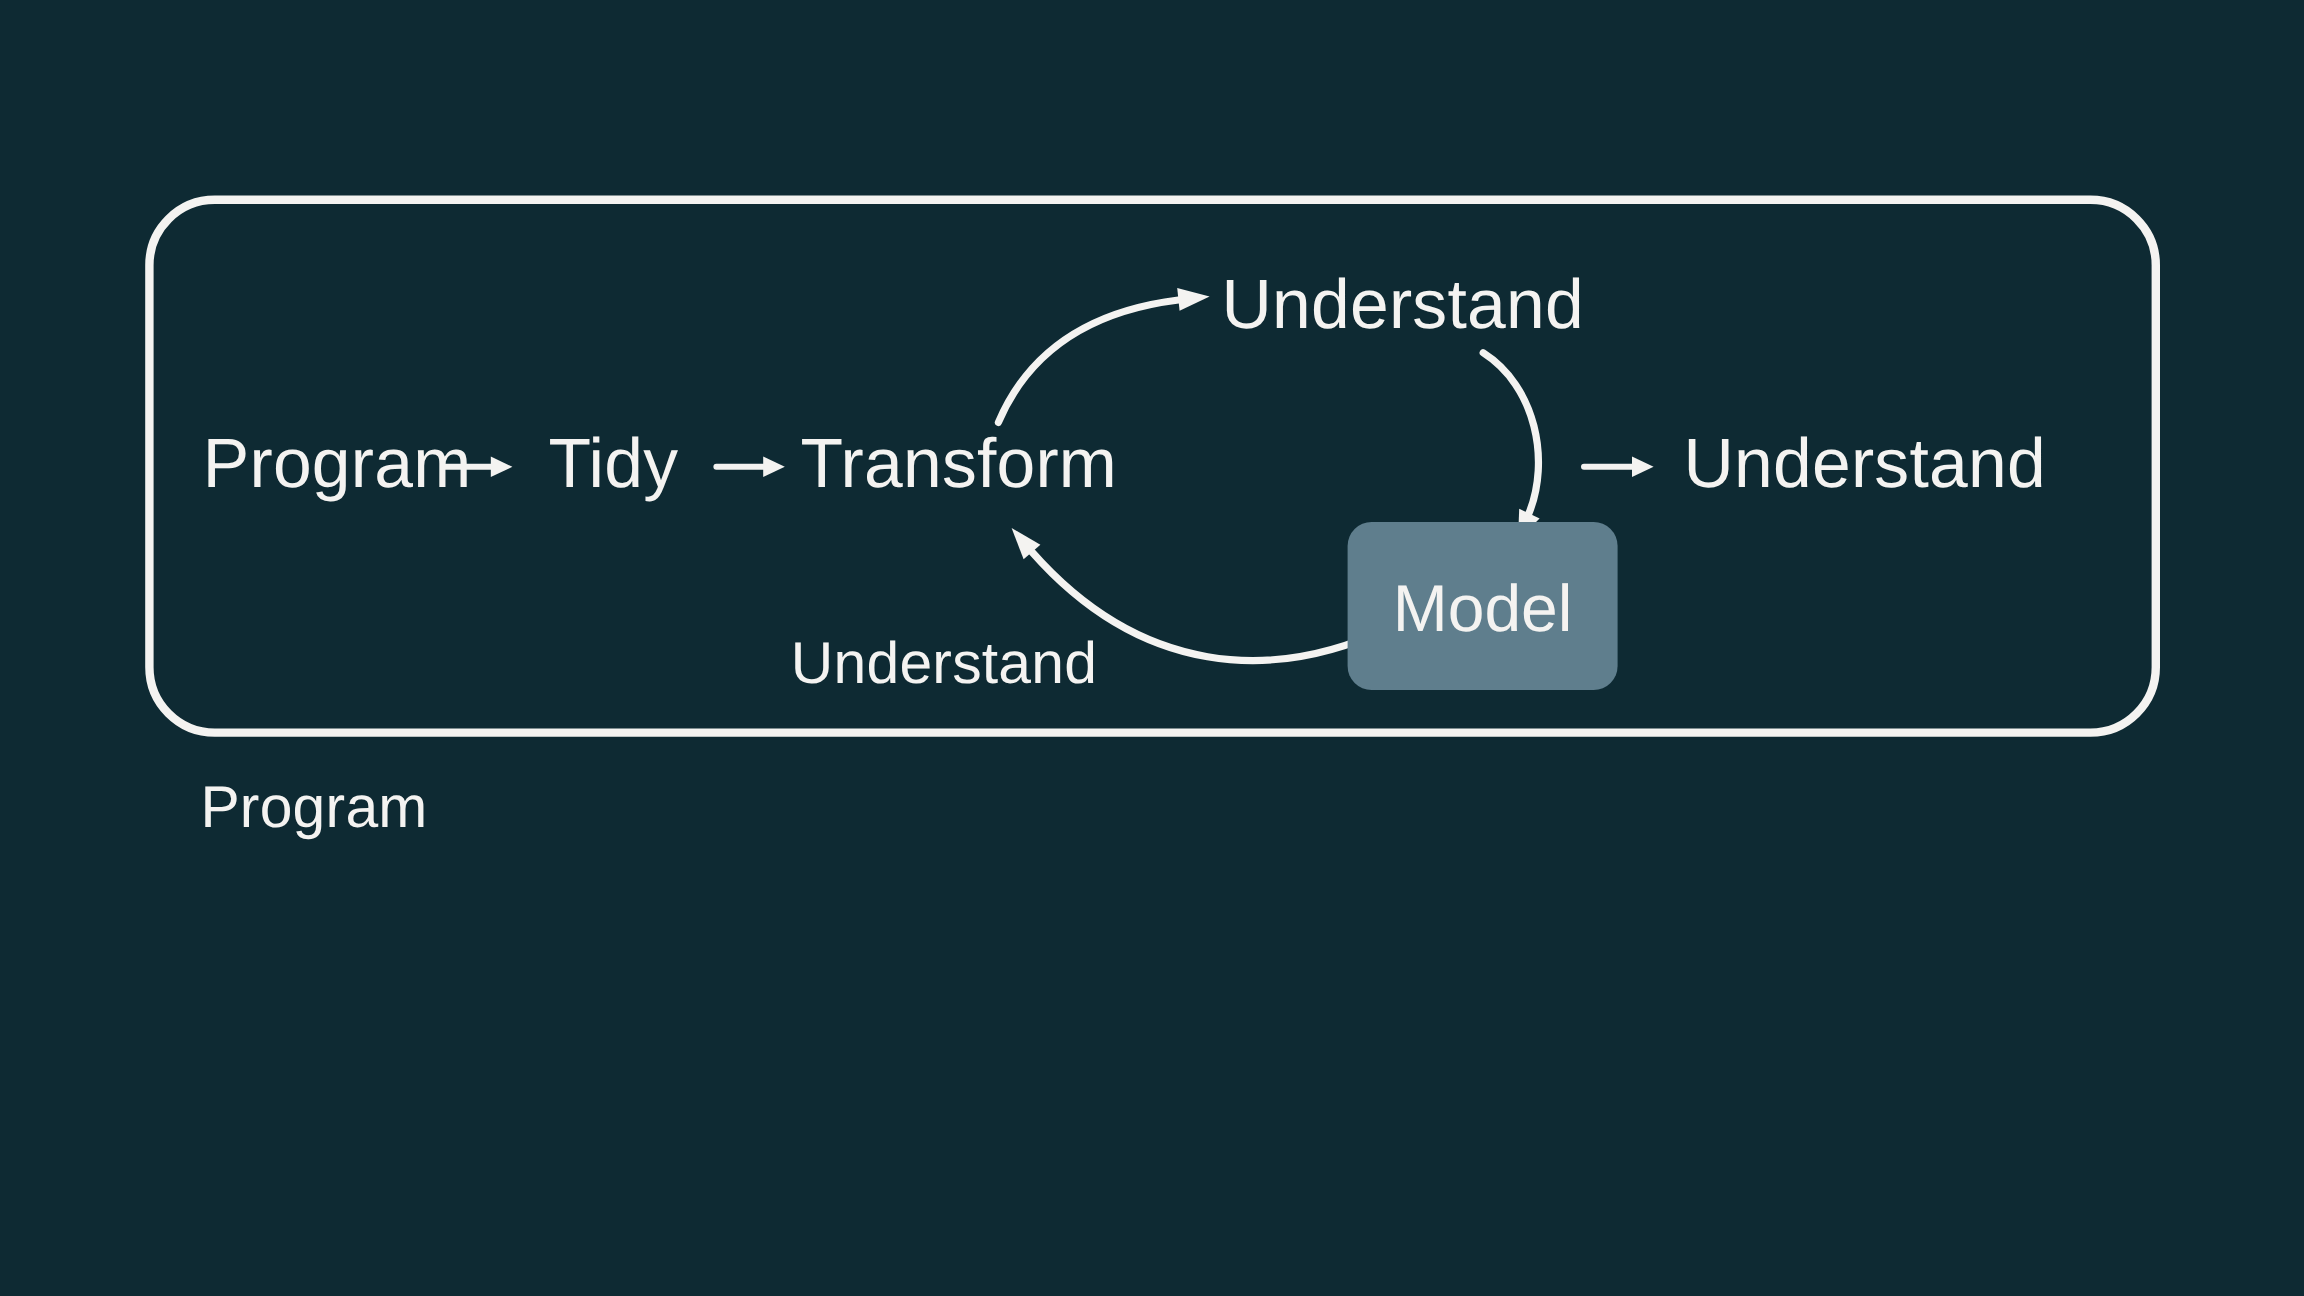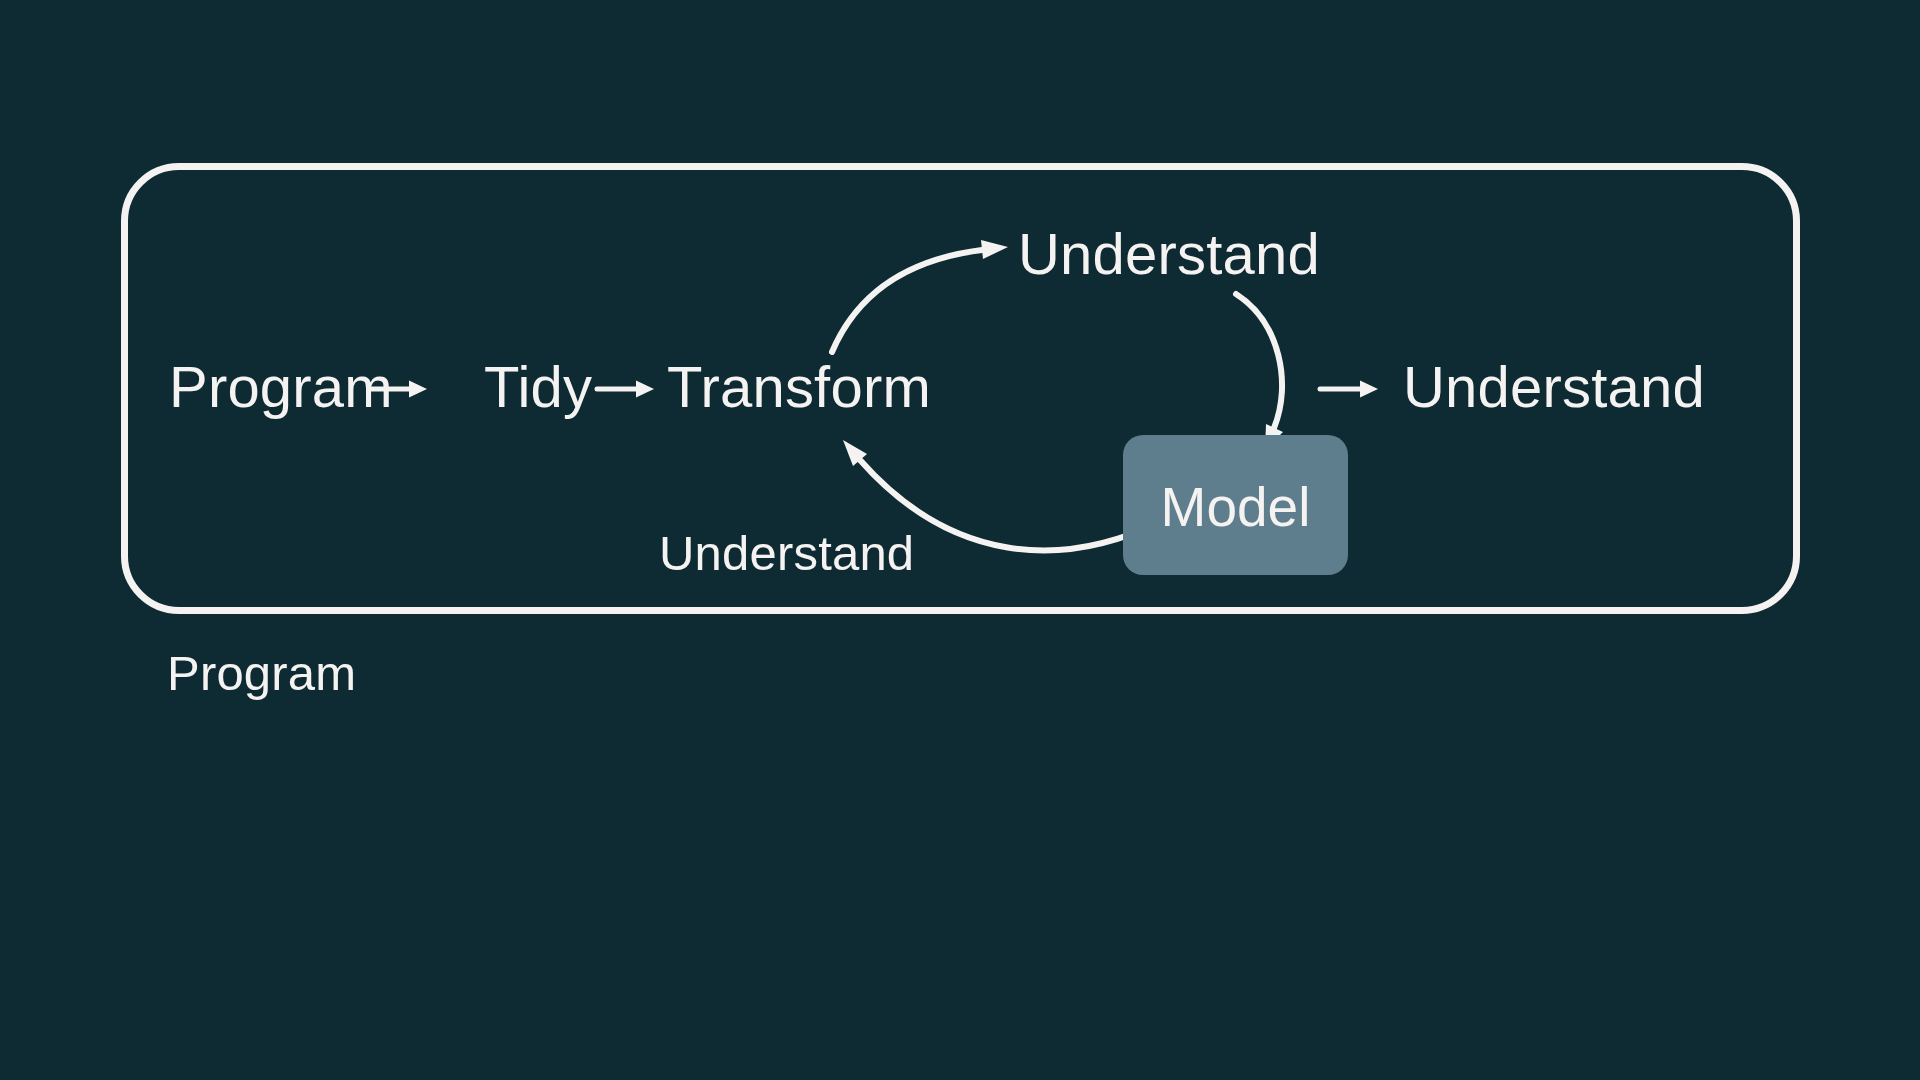--- a/index.html
+++ b/index.html
@@ -31,21 +31,21 @@
 
   .label {
     position: absolute;
     line-height: 1;
     white-space: nowrap;
     color: var(--color-foreground);
     letter-spacing: 0.2px;
   }
   .label-main { font-size: 58px; top: 358px; }
   .label-import      { left: 169px;  }
-  .label-tidy        { left: 484px;  }
+  .label-tidy        { left: 457px;  }
   .label-transform   { left: 667px;  }
   .label-communicate { left: 1403px; }
   .label-visualize   { left: 1018px; top: 225px; font-size: 58px; }
   .label-understand  { left: 659px;  top: 529px; font-size: 49px; }
   .label-program     { left: 167px;  top: 649px; font-size: 49px; }
 
   .model-box {
     position: absolute;
     left: 1123px; top: 435px;
     width: 225px; height: 140px;

